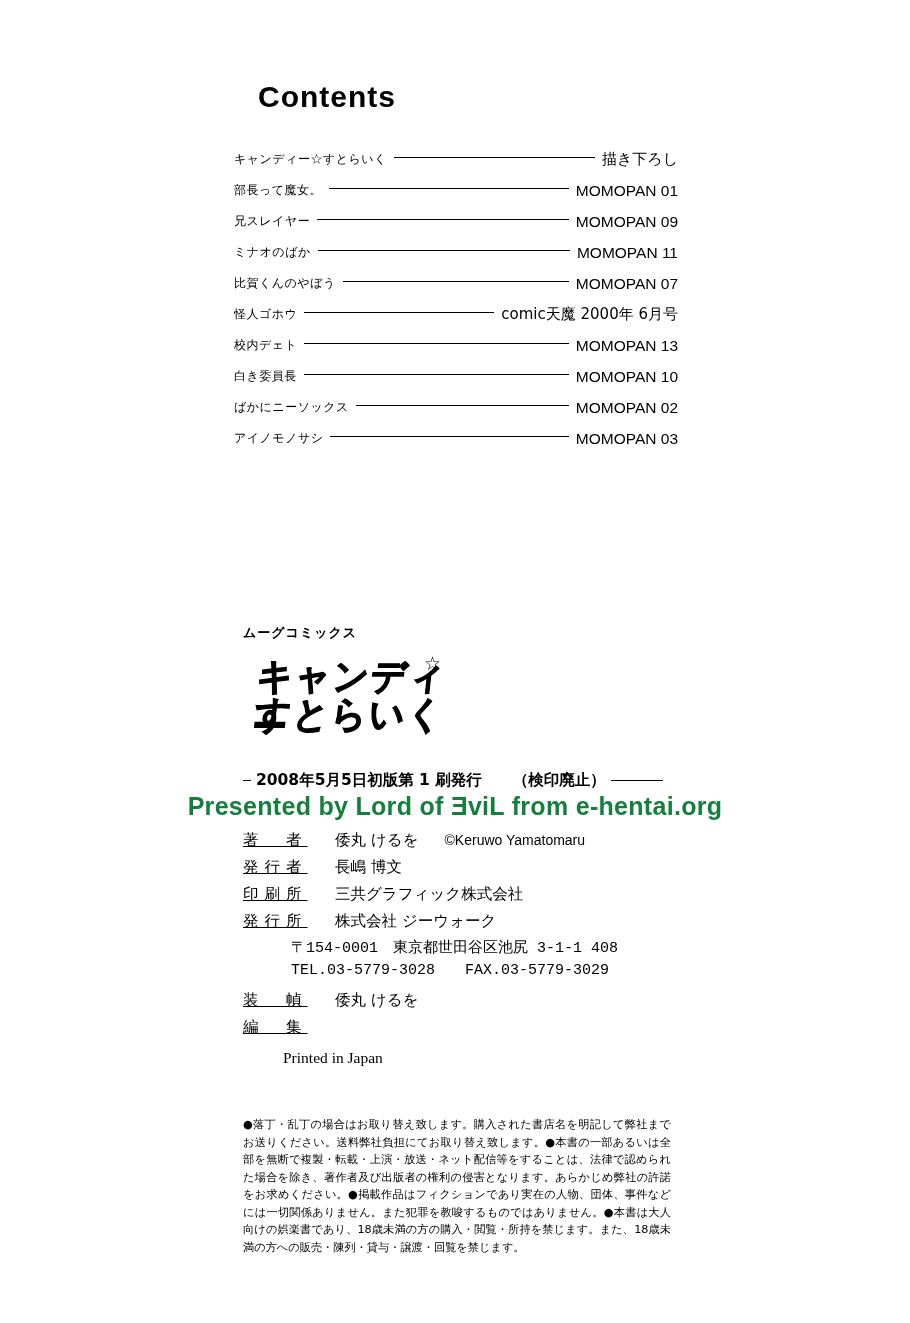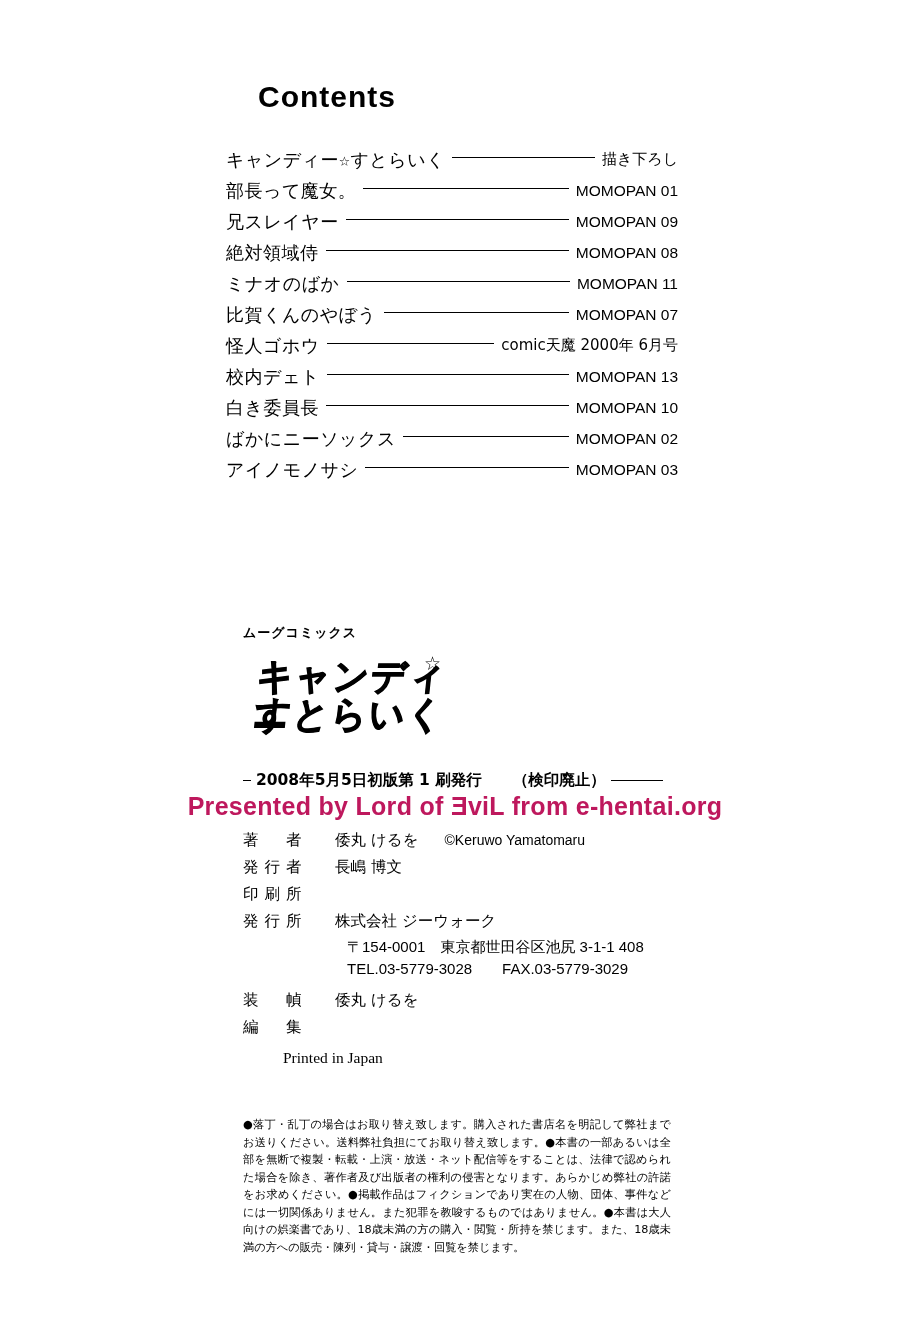--- a/index.html
+++ b/index.html
@@ -35,23 +35,24 @@
     width: 452px;
   }
   .toc-row {
     display: flex;
     align-items: center;
     height: 31px;
     font-size: 16.5px;
   }
   .toc-left {
     white-space: nowrap;
-    font-family: Liberation Mono, monospace;
-    font-size: 18px;
+    font-family: Liberation Sans, sans-serif;
+    font-size: 12px;
     letter-spacing: 0.5px;
+    margin-left: 8px;
   }
   .toc-rule {
     flex: 1 1 auto;
     height: 0;
     border-top: 1px solid #000;
     margin: 0 7px 4px 7px;
     min-width: 10px;
   }
   .toc-right {
     white-space: nowrap;
@@ -151,21 +152,21 @@
   
   .watermark {
     position: absolute;
     left: 0;
     top: 168px;
     width: 910px;
     text-align: center;
     font-family: "Liberation Sans", sans-serif;
     font-size: 25px;
     font-weight: bold;
-    color: #be185d;
+    color: #15803d;
     letter-spacing: 0.3px;
   }
 
   
   .credits {
     position: absolute;
     left: 243px;
     top: 206px;
     width: 430px;
     font-family: "DejaVu Sans", sans-serif;
@@ -173,33 +174,34 @@
   }
   .credit-row {
     display: flex;
     align-items: baseline;
     margin-bottom: 6px;
   }
   .credit-key {
     width: 92px;
     letter-spacing: 6px;
     flex: 0 0 92px;
+    text-decoration: underline;
   }
   .credit-val {
     flex: 1 1 auto;
     white-space: nowrap;
   }
   .credit-val .en {
     font-family: "Liberation Sans", sans-serif;
     font-size: 14px;
     margin-left: 26px;
   }
   .sub-line {
-    margin-left: 104px;
-    font-family: Liberation Sans, sans-serif;
+    margin-left: 48px;
+    font-family: Liberation Mono, monospace;
     font-size: 15px;
     margin-bottom: 3px;
     white-space: nowrap;
   }
   .printed-in {
     position: absolute;
     left: 243px;
     top: 425px;
     font-family: "Liberation Serif", serif;
     font-size: 15.5px;
@@ -231,25 +233,20 @@
     </div>
     <div class="toc-row">
       <span class="toc-left">部長って魔女。</span>
       <span class="toc-rule"></span>
       <span class="toc-right">MOMOPAN 01</span>
     </div>
     <div class="toc-row">
       <span class="toc-left">兄スレイヤー</span>
       <span class="toc-rule"></span>
       <span class="toc-right">MOMOPAN 09</span>
-    </div>
-    <div class="toc-row">
-      <span class="toc-left">絶対領域侍</span>
-      <span class="toc-rule"></span>
-      <span class="toc-right">MOMOPAN 08</span>
     </div>
     <div class="toc-row">
       <span class="toc-left">ミナオのばか</span>
       <span class="toc-rule"></span>
       <span class="toc-right">MOMOPAN 11</span>
     </div>
     <div class="toc-row">
       <span class="toc-left">比賀くんのやぼう</span>
       <span class="toc-rule"></span>
       <span class="toc-right">MOMOPAN 07</span>
@@ -303,20 +300,21 @@
       <div class="credit-row">
         <span class="credit-key">著　者</span>
         <span class="credit-val">倭丸 けるを<span class="en">©Keruwo Yamatomaru</span></span>
       </div>
       <div class="credit-row">
         <span class="credit-key">発行者</span>
         <span class="credit-val">長嶋 博文</span>
       </div>
       <div class="credit-row">
         <span class="credit-key">印刷所</span>
+        <span class="credit-val">三共グラフィック株式会社</span>
       </div>
       <div class="credit-row">
         <span class="credit-key">発行所</span>
         <span class="credit-val">株式会社 ジーウォーク</span>
       </div>
       <div class="sub-line">〒154-0001　東京都世田谷区池尻 3-1-1 408</div>
       <div class="sub-line">TEL.03-5779-3028　　FAX.03-5779-3029</div>
       <div style="height: 8px;"></div>
       <div class="credit-row">
         <span class="credit-key">装　幀</span>

